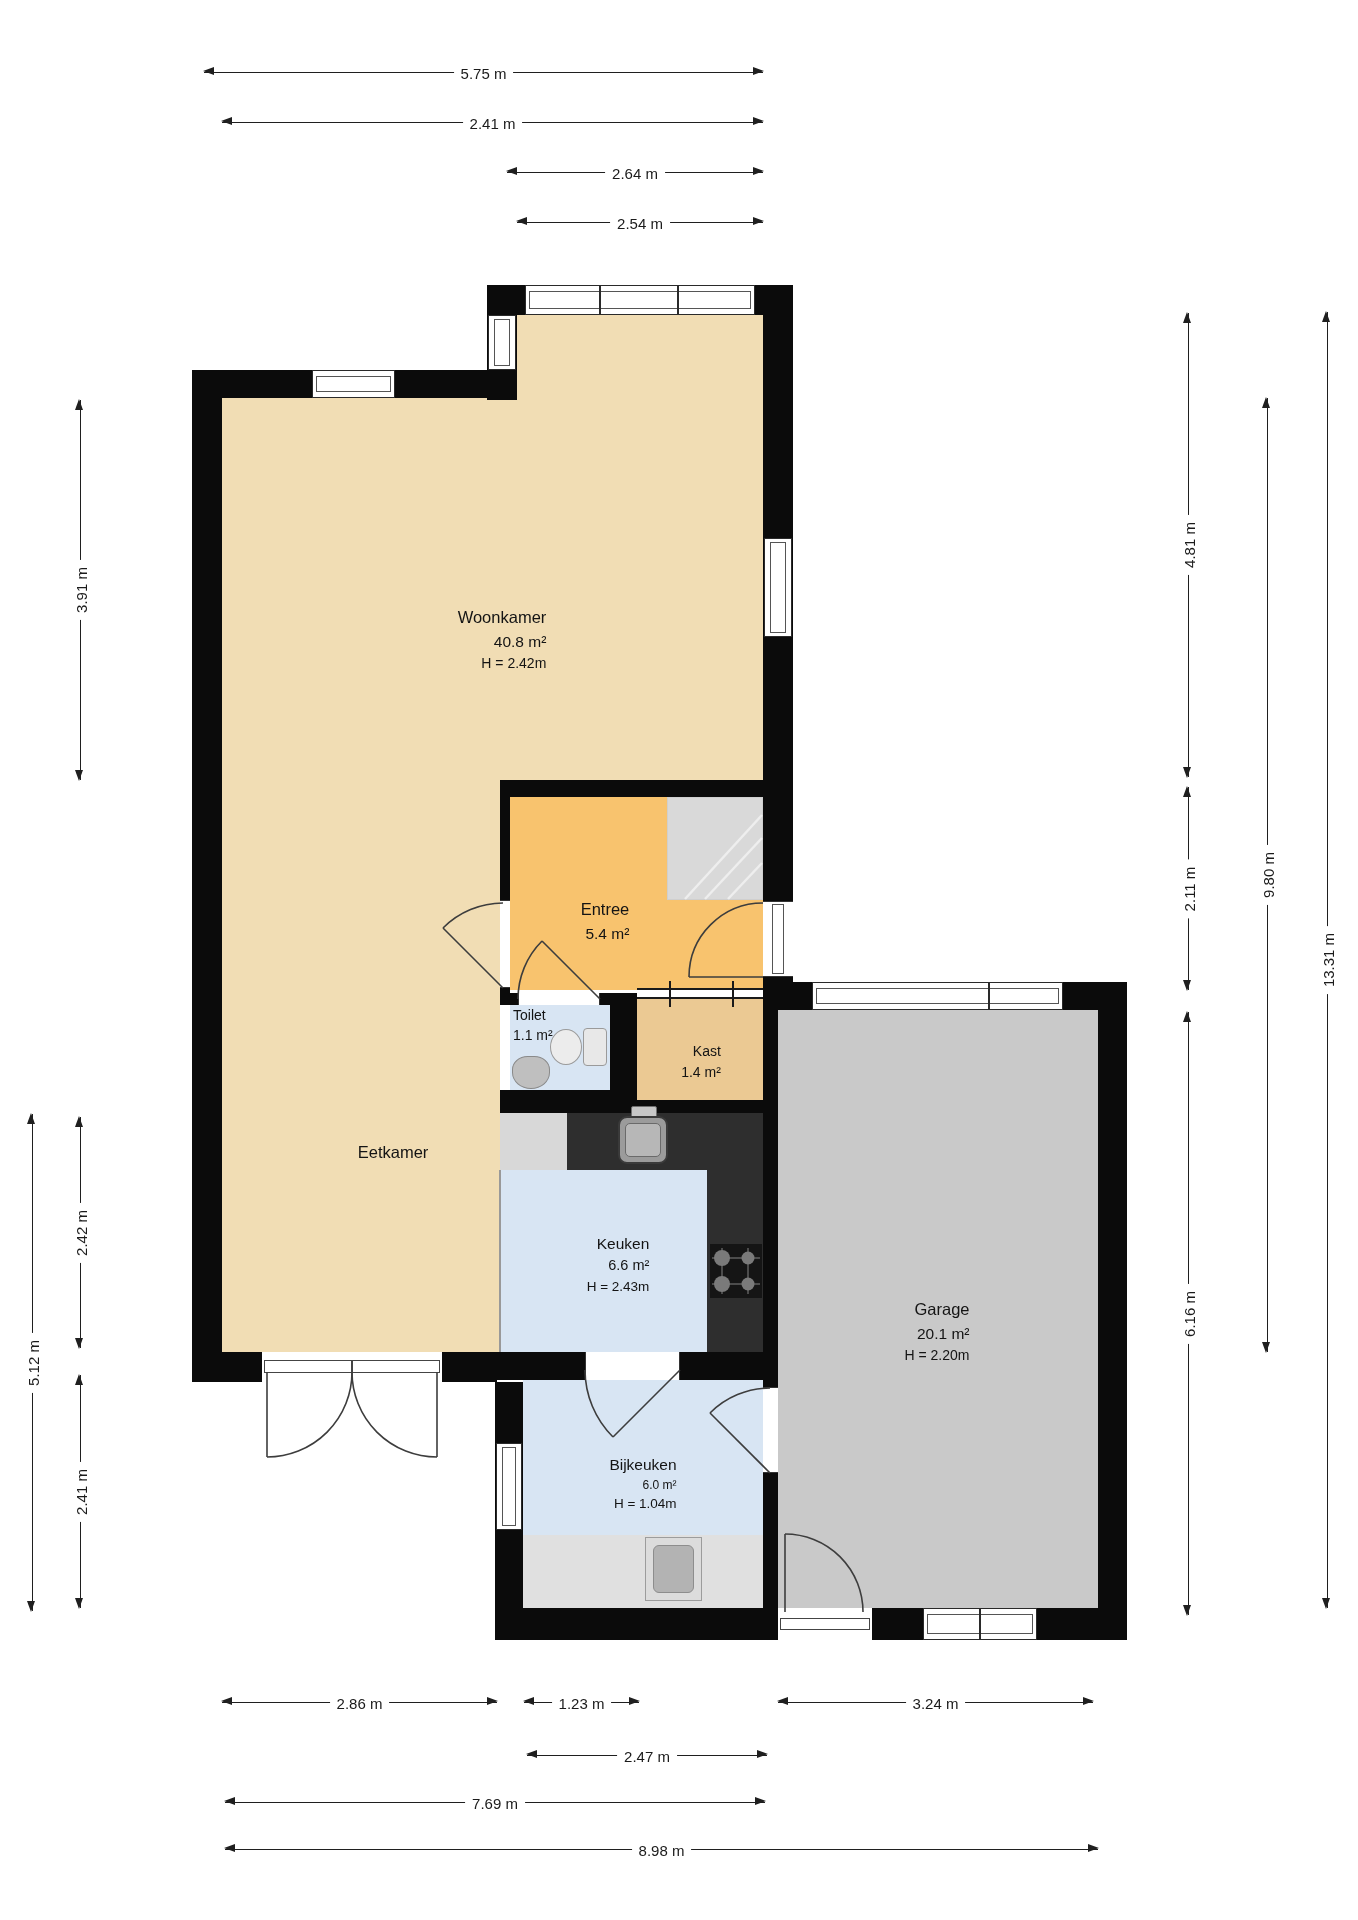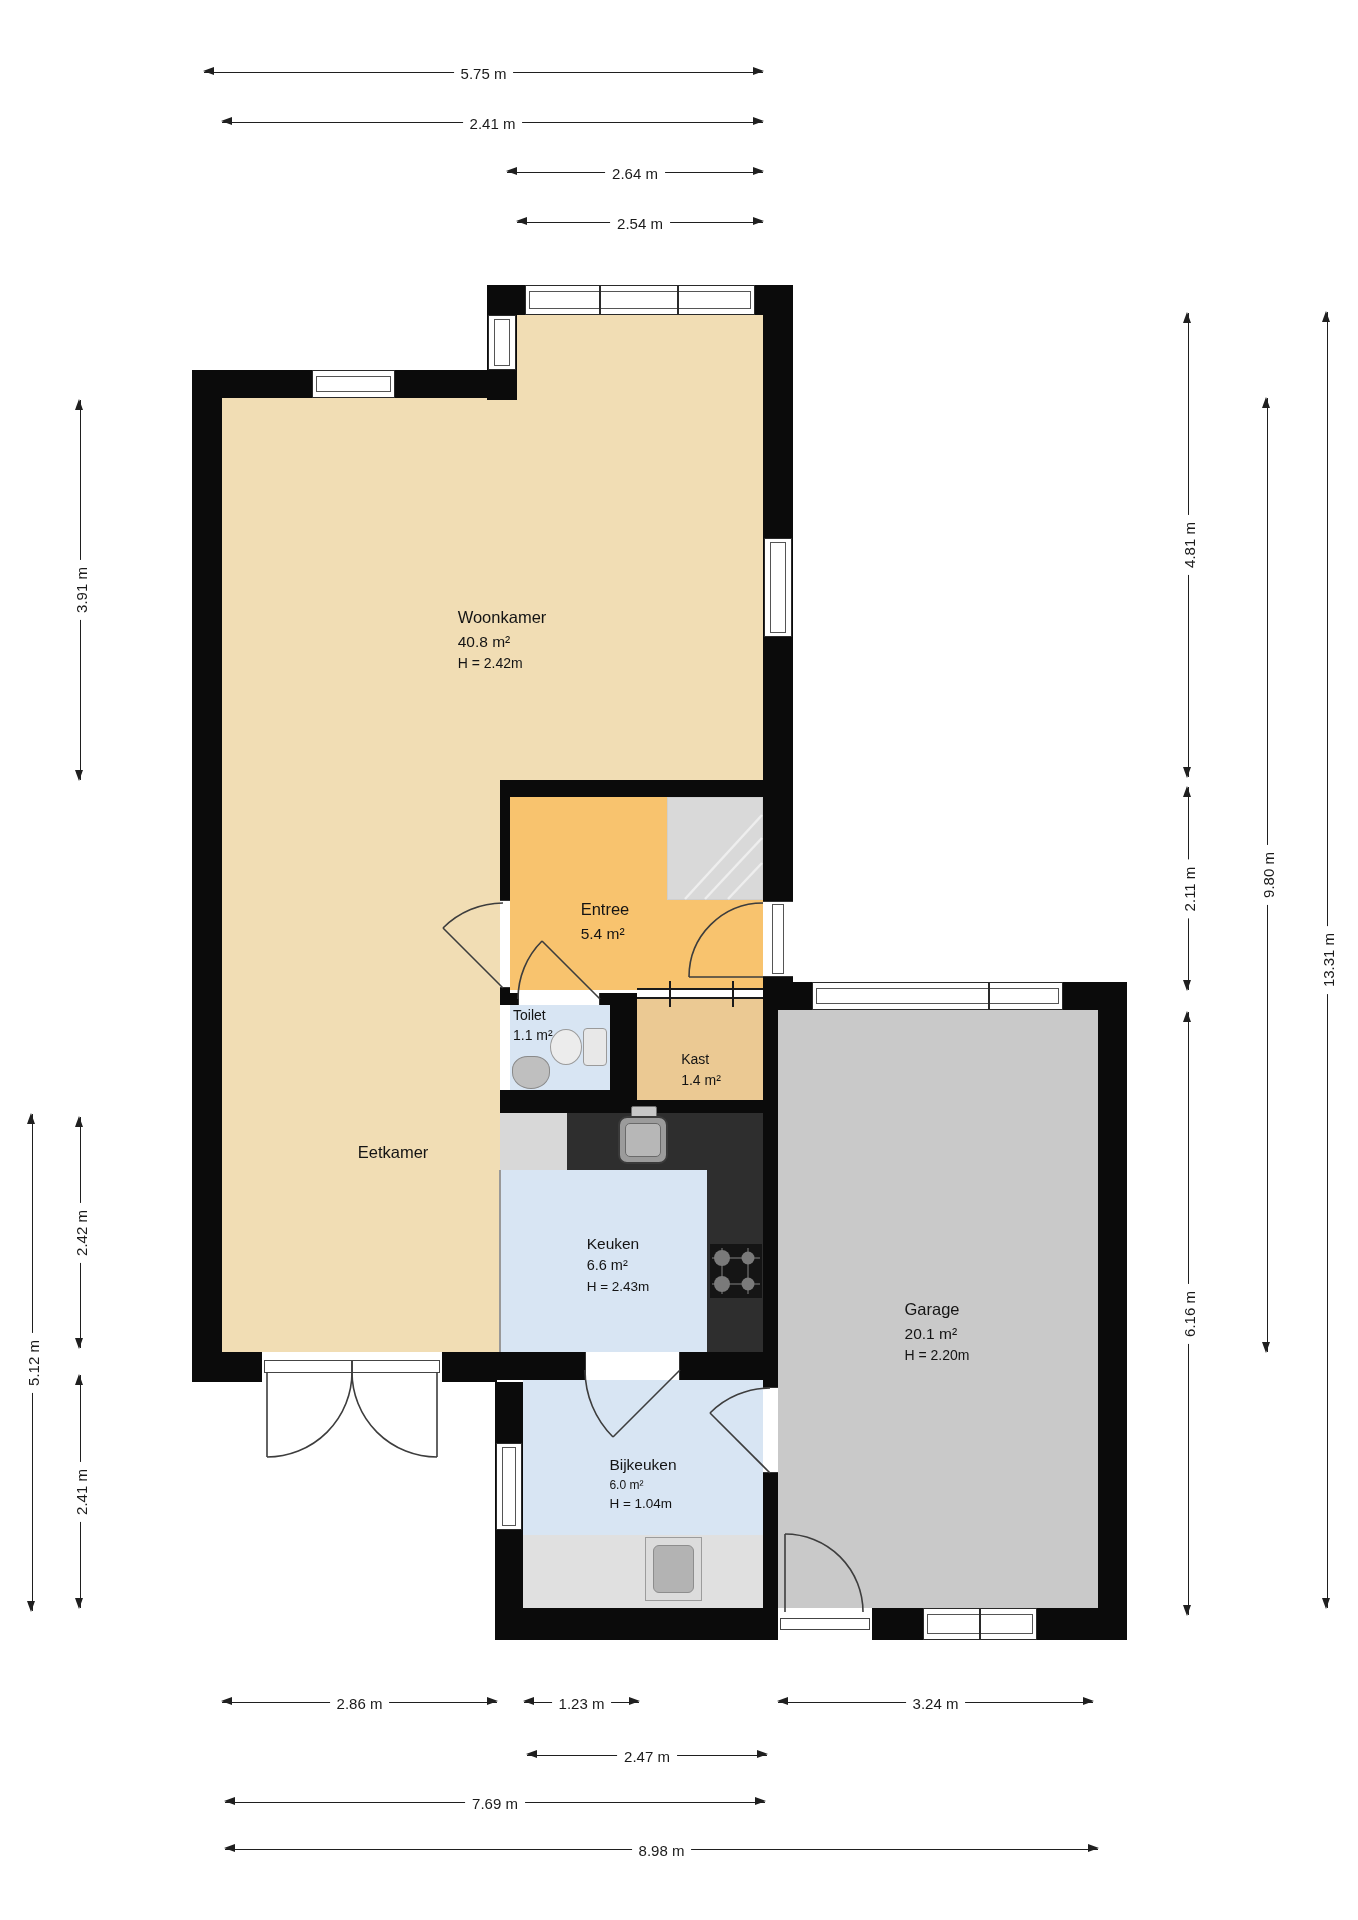--- a/index.html
+++ b/index.html
@@ -24,21 +24,21 @@
   .dim-v{position:absolute;width:0;border-left:1.5px solid #1f1f1f;}
   .dim-v::before{content:"";position:absolute;top:-1px;left:-6px;width:0;height:0;
     border-style:solid;border-width:0 4.5px 11px 4.5px;border-color:transparent transparent #1f1f1f transparent;}
   .dim-v::after{content:"";position:absolute;bottom:-1px;left:-6px;width:0;height:0;
     border-style:solid;border-width:11px 4.5px 0 4.5px;border-color:#1f1f1f transparent transparent transparent;}
   .dlabel{position:absolute;left:50%;top:0;transform:translate(-50%,-50%);
     background:#fff;padding:0 7px;font-size:15px;color:#1b1b1b;white-space:nowrap;}
   .dlabel-v{position:absolute;left:0;top:50%;transform:translate(-50%,-50%) rotate(-90deg);
     background:#fff;padding:0 7px;font-size:15px;color:#1b1b1b;white-space:nowrap;}
   
-  .rl{position:absolute;transform:translate(-50%,-50%);text-align:left;color:#141414;line-height:1.5;}
+  .rl{position:absolute;transform:translate(-50%,-50%);text-align:right;color:#141414;line-height:1.5;}
   .rl .nm{font-size:16.5px;}
   .rl .ar{font-size:15.5px;}
   .rl .ht{font-size:14px;margin-top:0;}
   .rl-sm{position:absolute;color:#141414;line-height:1.4;font-size:14px;}
   svg.overlay{position:absolute;left:0;top:0;pointer-events:none;}
 </style>
 </head>
 <body>
 
 <div class="stage">
@@ -195,21 +195,21 @@
     <div class="ht">H = 2.42m</div>
   </div>
   <div class="rl" style="left:605px;top:921px;">
     <div class="nm">Entree</div>
     <div class="ar">5.4 m²</div>
   </div>
   <div class="rl-sm" style="left:513px;top:1006px;">
     <div>Toilet</div>
     <div>1.1 m²</div>
   </div>
-  <div class="rl" style="left:701px;top:1062px;margin-top:8px;">
+  <div class="rl" style="left:701px;top:1062px;">
     <div style="font-size:14px;">Kast</div>
     <div style="font-size:14px;">1.4 m²</div>
   </div>
   <div class="rl" style="left:355px;top:1152px;margin-left:38px;">
     <div class="nm">Eetkamer</div>
   </div>
   <div class="rl" style="left:618px;top:1265px;">
     <div class="nm" style="font-size:15.5px;">Keuken</div>
     <div class="ar" style="font-size:14.5px;">6.6 m²</div>
     <div class="ht" style="font-size:13.5px;">H = 2.43m</div>

